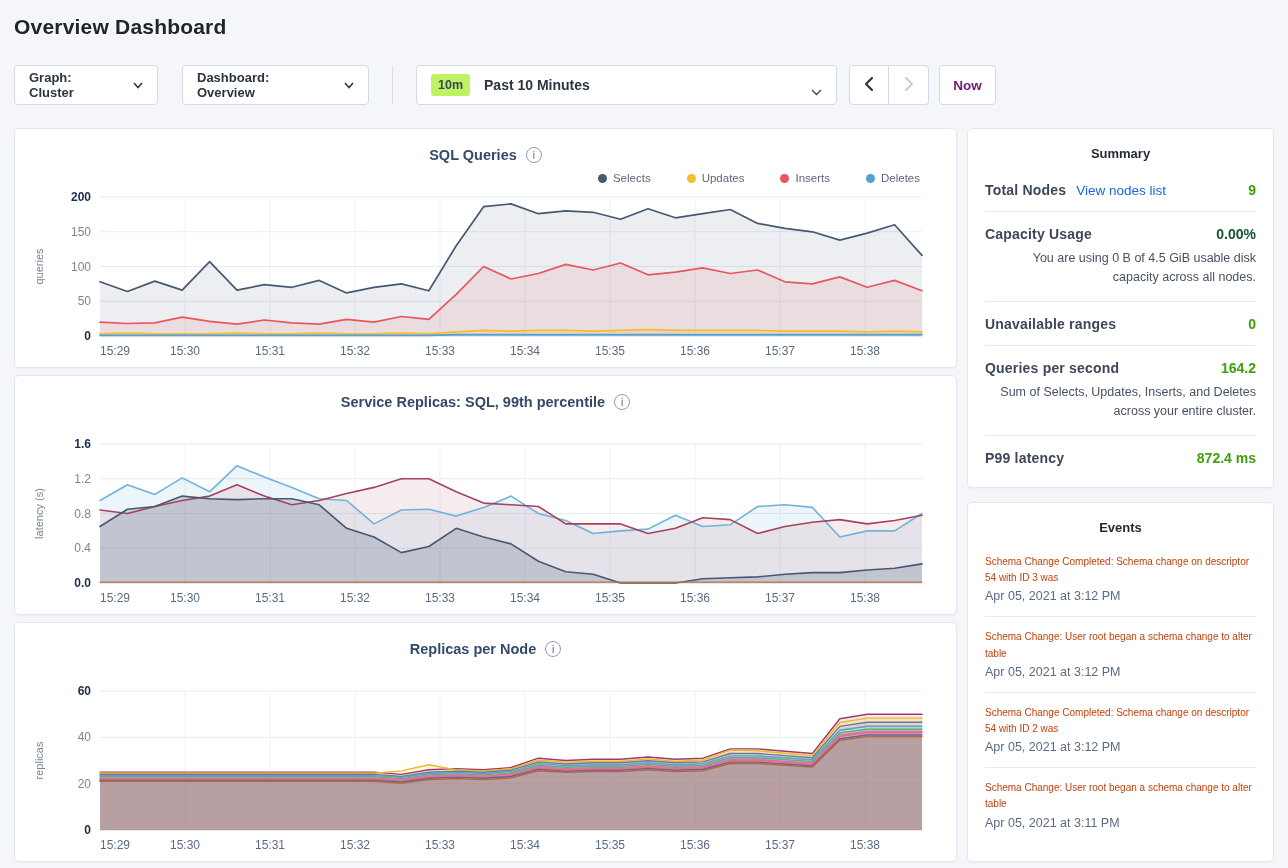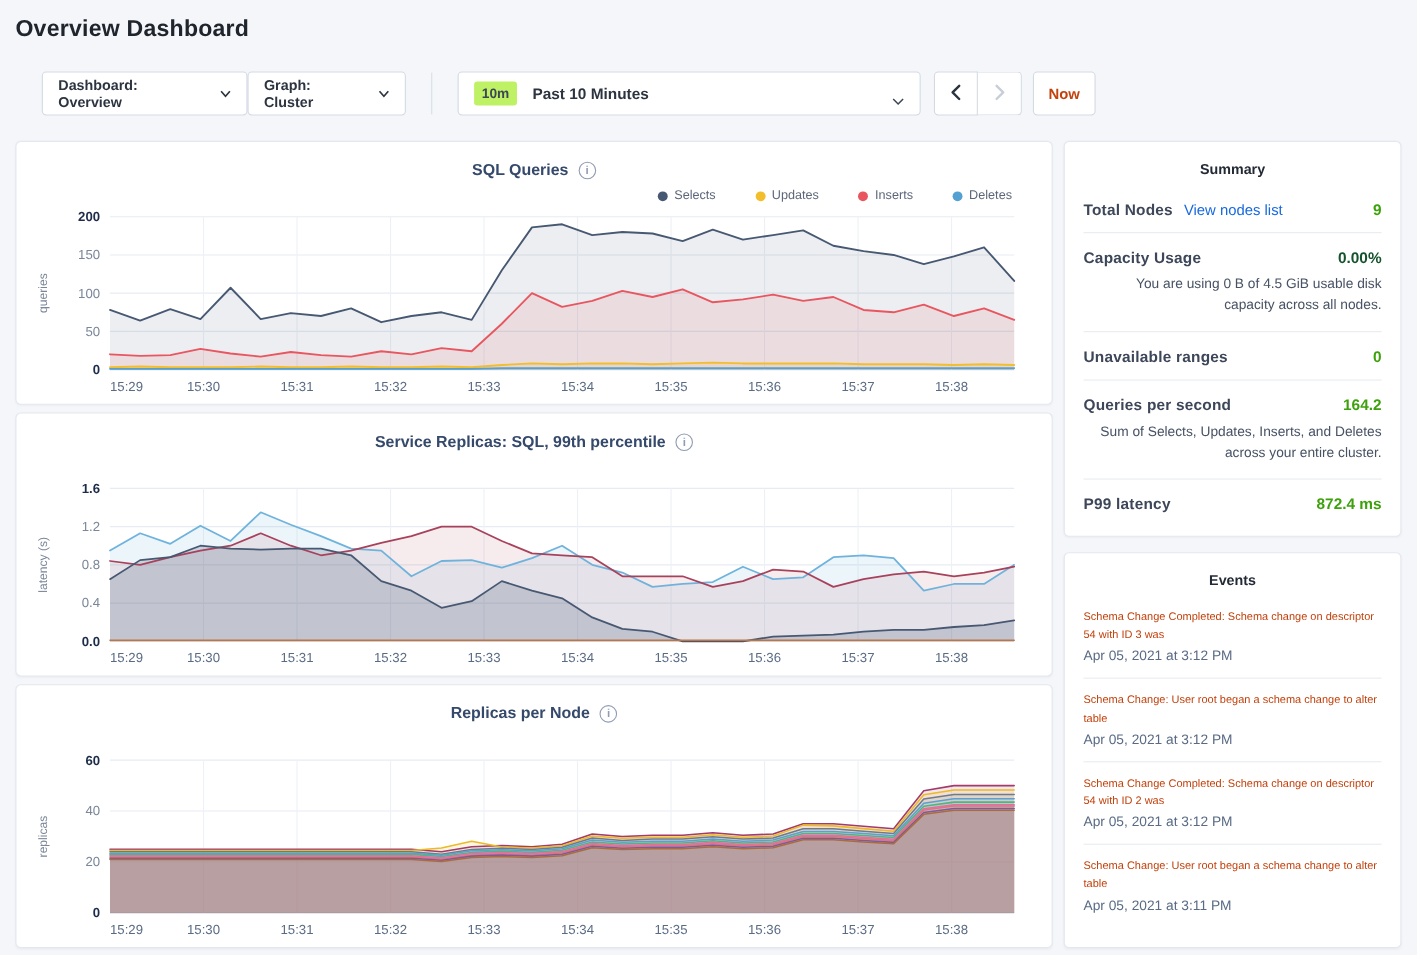--- a/index.html
+++ b/index.html
@@ -24,21 +24,21 @@
   .dd1 { width:144px; }
   .dd2 { width:187px; margin-left:24px; }
   .vdivider { width:1px; height:38px; background:#d9dee6; margin:0 23px; }
   .time-picker { width:421px; justify-content:flex-start; padding:0 14px; font-size:14px; position:relative; }
   .time-badge { background:#bef264; border-radius:3px; padding:4px 7px; font-size:12.5px; font-weight:700; color:#3c4656; margin-right:14px; }
   .time-picker .chev { position:absolute; right:14px; top:17px; }
   .arrows { display:flex; margin-left:12px; }
   .arrow-btn { width:40px; border-radius:0; }
   .arrow-btn.first { border-radius:4px 0 0 4px; }
   .arrow-btn.last { border-radius:0 4px 4px 0; border-left:none; }
-  .now-btn { width:57px; margin-left:10px; color:#c2410c; font-size:13.5px; }
+  .now-btn { width:57px; margin-left:10px; color:#701a75; font-size:13.5px; }
 
   
   .main { display:flex; gap:10px; }
   .charts-col { width:943px; display:flex; flex-direction:column; gap:7px; }
   .side-col { width:312px; display:flex; flex-direction:column; gap:14px; }
   .card {
     background:#fff; border:1px solid #e3e8ee; border-radius:5px;
     box-shadow:0 1px 2px rgba(40,50,70,.04);
   }
   .chart-card { height:240px; overflow:hidden; }
@@ -77,30 +77,30 @@
   .event-text { font-size:10px; color:#c2410c; line-height:1.62; }
   .event-ts { font-size:12.5px; color:#5a6b85; margin-top:3px; }
 </style>
 </head>
 <body>
 
 <div class="page">
   <h1 class="page-title">Overview Dashboard</h1>
 
   <div class="toolbar">
-    <div class="btn dd dd2">
-      <span>Dashboard: Overview</span>
+    <div class="btn dd dd1">
+      <span>Graph: Cluster</span>
       <span class="chev">
         <svg width="10" height="7" viewBox="0 0 10 7">
             <polyline points="1,1 5,5.5 9,1" fill="none" stroke="#2c3440" stroke-width="1.5"></polyline>
           </svg>
       </span>
     </div>
-    <div class="btn dd dd1">
-      <span>Graph: Cluster</span>
+    <div class="btn dd dd2">
+      <span>Dashboard: Overview</span>
       <span class="chev">
         <svg width="10" height="7" viewBox="0 0 10 7">
             <polyline points="1,1 5,5.5 9,1" fill="none" stroke="#2c3440" stroke-width="1.5"></polyline>
           </svg>
       </span>
     </div>
     <div class="vdivider"></div>
     <div class="btn time-picker">
       <span class="time-badge">10m</span>
       <span>Past 10 Minutes</span>

